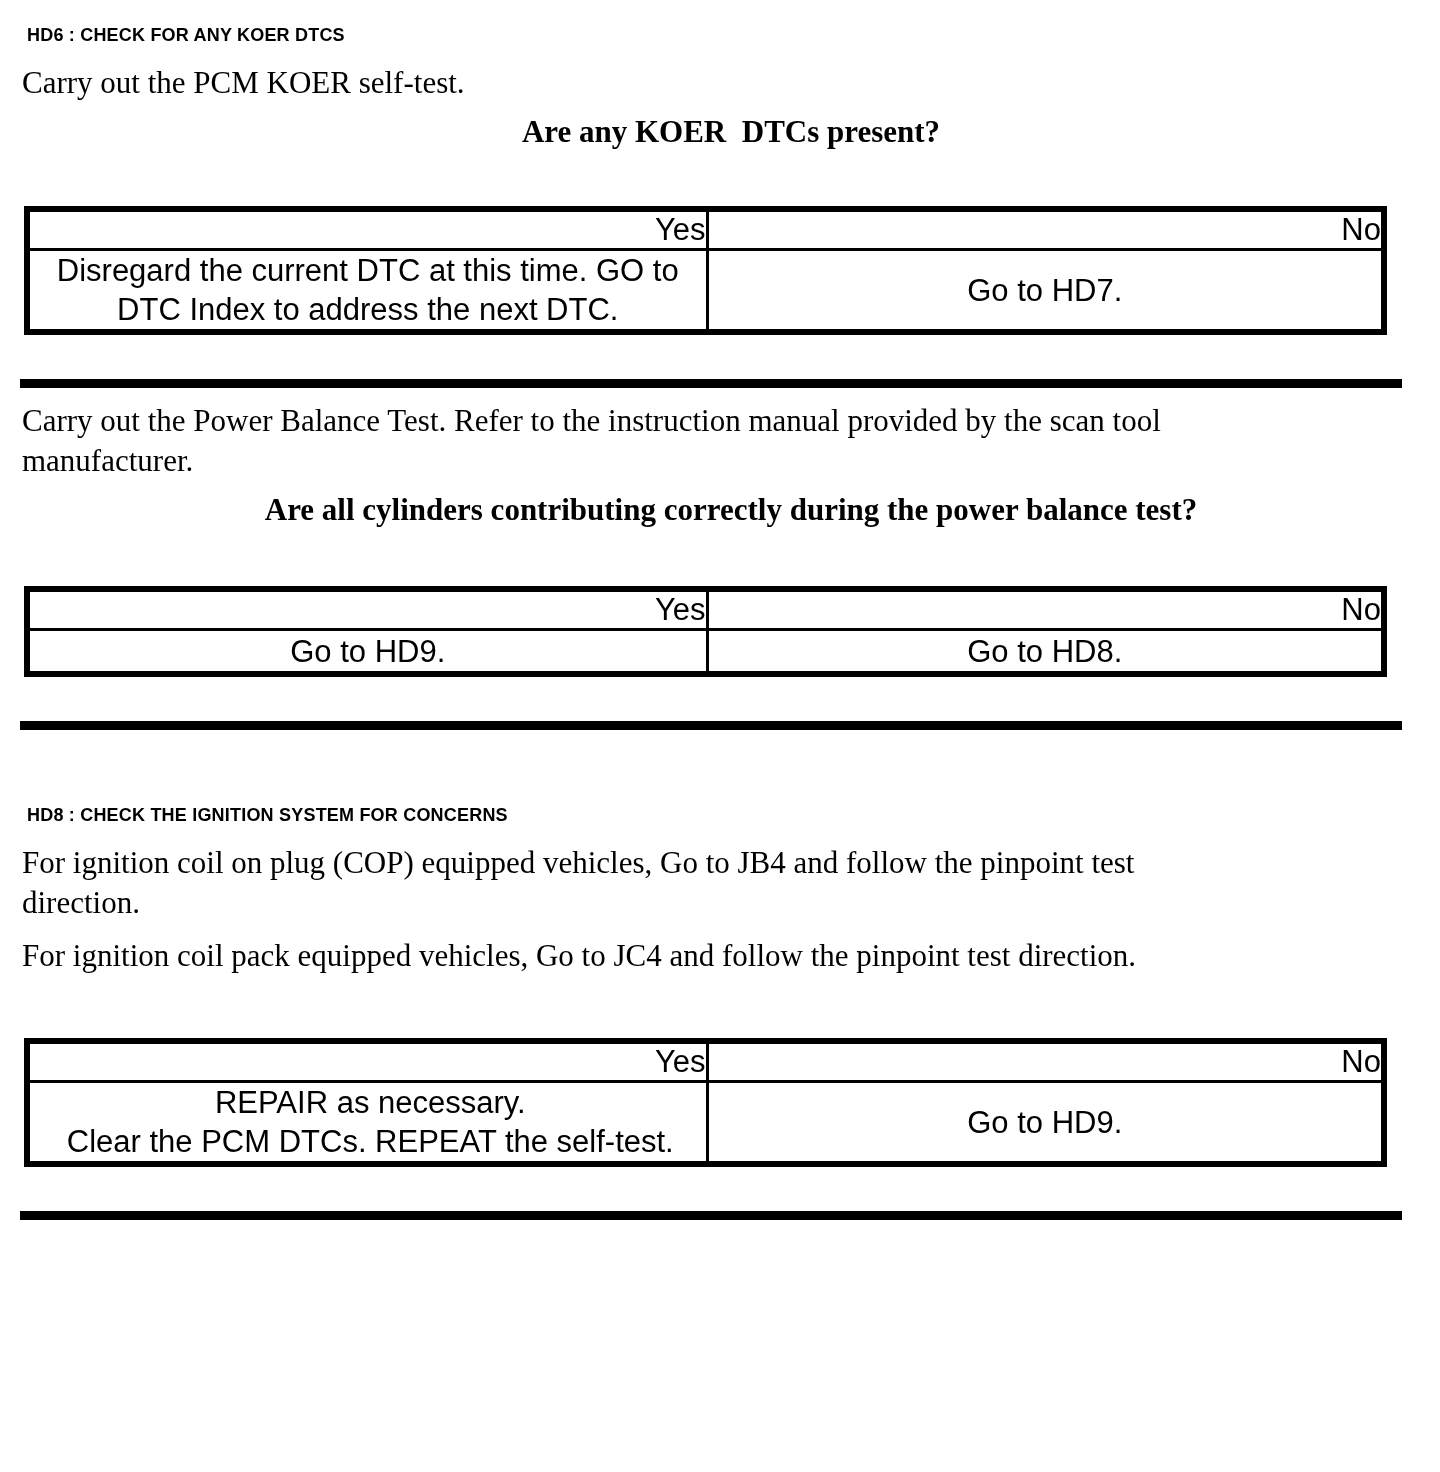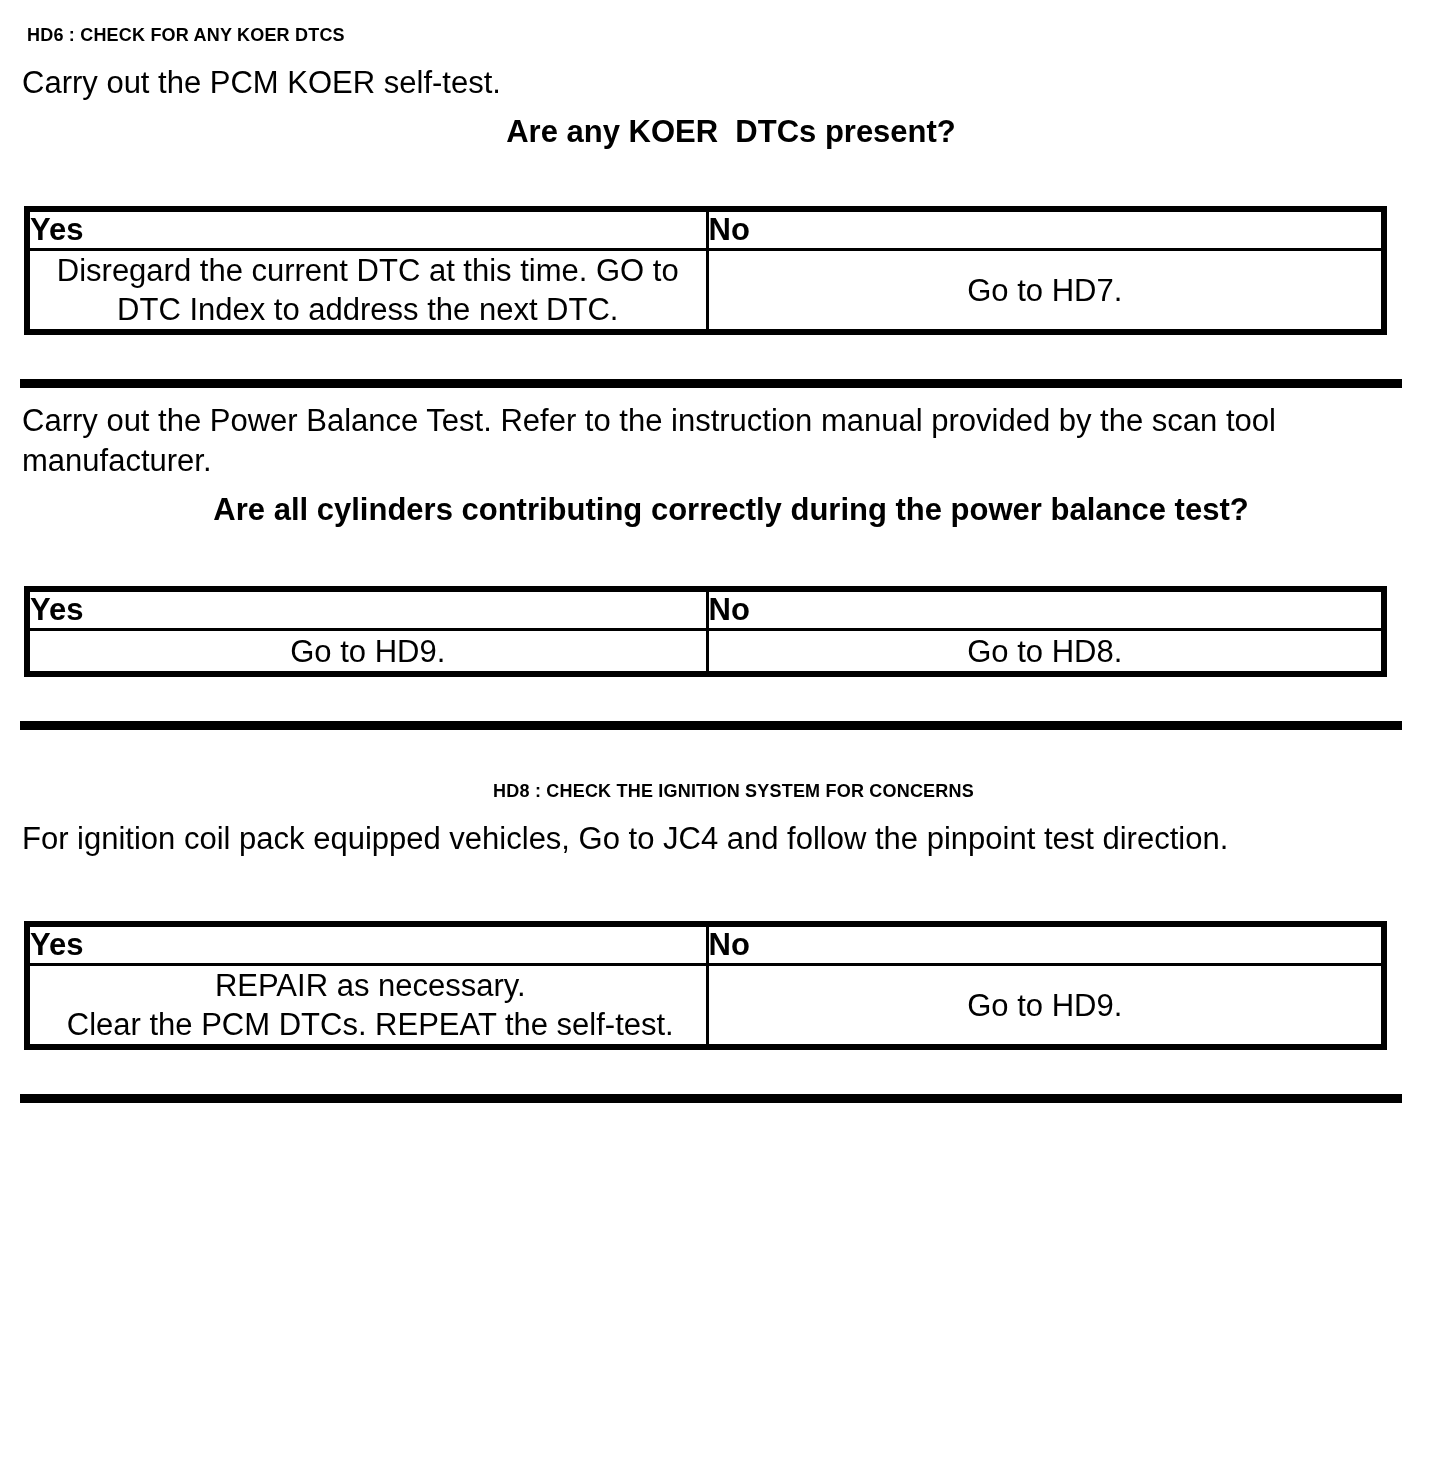--- a/index.html
+++ b/index.html
@@ -25,42 +25,43 @@
     line-height: 30px;
     margin: 0 0 0 27px;
     white-space: pre-wrap;
     letter-spacing: 0.2px;
   }
   .body-p {
     font-size: 31px;
     line-height: 40px;
     margin: 12px 0 0 22px;
     white-space: pre-wrap;
+    font-family: Liberation Serif, serif;
   }
   .question {
     font-weight: bold;
   }
   .decision-table {
     border-collapse: collapse;
     table-layout: fixed;
     margin-left: 24px;
     width: 1363px;
     border: 6px solid #000000;
   }
   .decision-table th,
   .decision-table td {
     border: 3px solid #000000;
     font-size: 31px;
     padding: 0;
     white-space: pre-wrap;
     overflow: hidden;
   }
   .decision-table th {
-    font-weight: bold;
-    text-align: left;
+    font-weight: normal;
+    text-align: right;
     height: 36px;
     line-height: 36px;
   }
   .decision-table td {
     text-align: center;
     vertical-align: middle;
     line-height: 39px;
     height: 40px;
   }
   .decision-table td.tall {
@@ -80,21 +81,21 @@
   }
   
   .mt-head-1 { margin-top: 20px; }
   .mt-p      { margin-top: 13px; }
   .mt-q      { margin-top: 9px; text-align: center; }
   .mt-table-1 { margin-top: 54px; }
   .mt-rule-1  { margin-top: 44px; }
   .mt-head-2 { margin-top: 66px; }
   .mt-table-2 { margin-top: 56px; }
   .mt-rule-2  { margin-top: 44px; }
-  .mt-head-3 { margin-top: 46px; text-align: center; }
+  .mt-head-3 { margin-top: 70px; }
   .mt-table-3 { margin-top: 62px; }
   .mt-rule-3  { margin-top: 44px; }
 </style>
 </head>
 <body>
 
 <div class="page">
 
   <div>
     <h2 class="sec-heading mt-head-1">HD6 : CHECK FOR ANY KOER DTCS</h2>
@@ -142,20 +143,22 @@
         <td>Go to HD8.</td>
       </tr>
     </tbody>
       </table>
 
     <div class="divider mt-rule-2"></div>
   </div>
 
   <div>
     <h2 class="sec-heading mt-head-3">HD8 : CHECK THE IGNITION SYSTEM FOR CONCERNS</h2>
+    <p class="body-p mt-p">For ignition coil on plug (COP) equipped vehicles, Go to JB4 and follow the pinpoint test
+direction.</p>
     <p class="body-p mt-p">For ignition coil pack equipped vehicles, Go to JC4 and follow the pinpoint test direction.</p>
 
     <table class="decision-table mt-table-3">
       <colgroup>
           <col class="col-yes">
           <col class="col-no">
         </colgroup>
       <tbody>
           <tr>
         <th>Yes</th>

